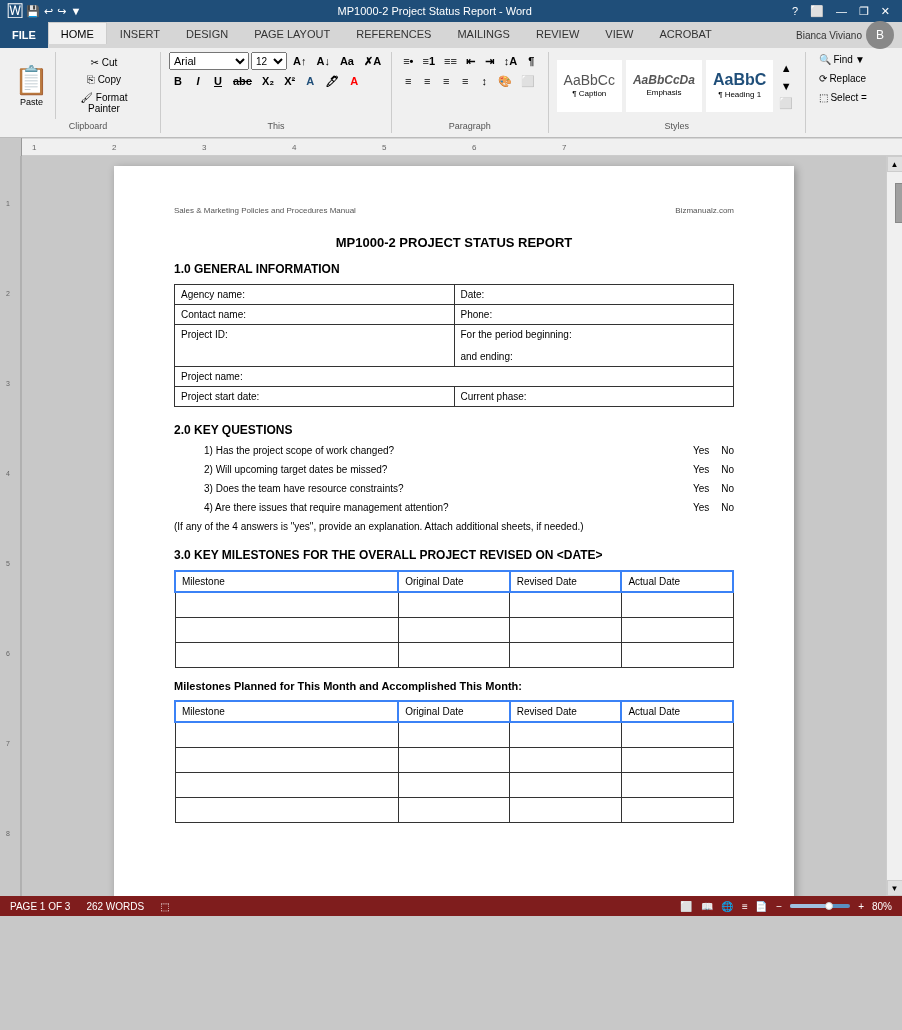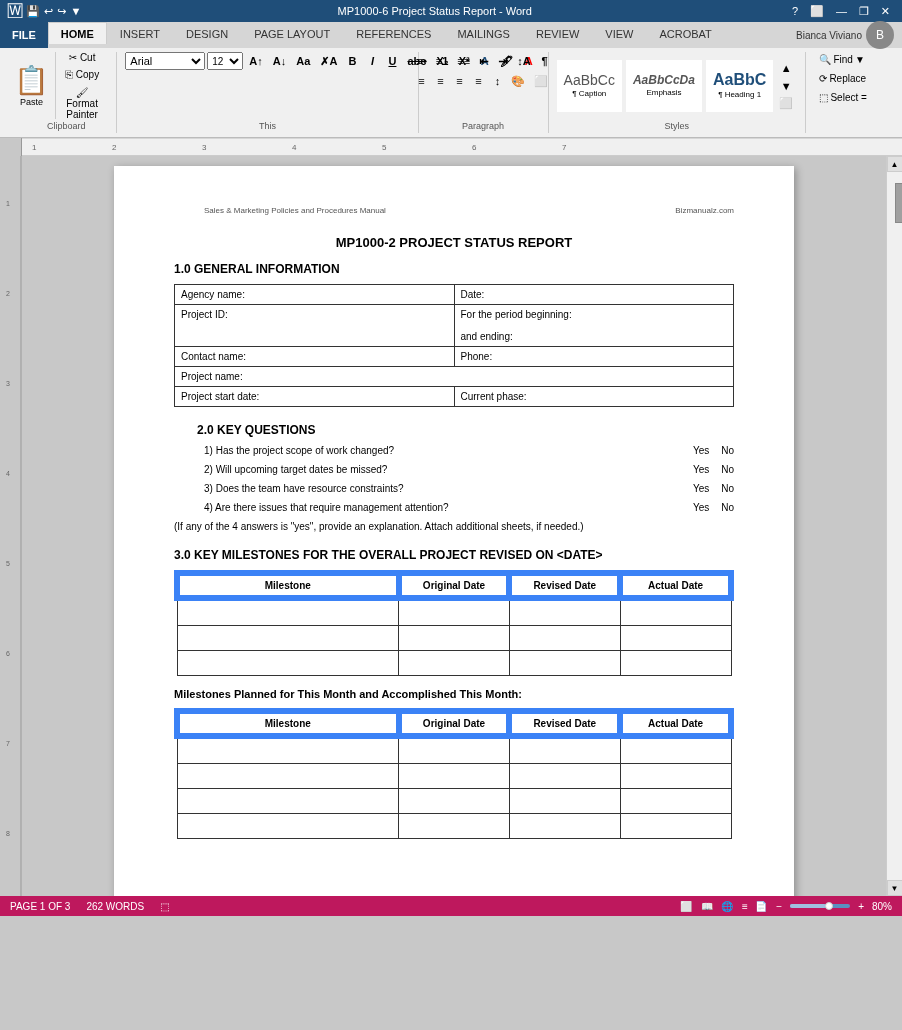--- a/index.html
+++ b/index.html
@@ -29,21 +29,21 @@
       background: #d6d6d6;
       color: #333;
       height: 22px;
       display: flex;
       align-items: center;
     }
     .ribbon-tab.active {
       background: #f0f0f0;
       border-color: #ccc;
       color: #000;
-      font-weight: bold;
+      font-weight: normal;
     }
     .ribbon-tab.file-tab {
       background: #1f4e79;
       color: white;
       font-weight: bold;
       height: 26px;
       border: none;
     }
 
     .ribbon-content {
@@ -137,21 +137,20 @@
       position: relative;
     }
 
     .doc-header {
       display: flex;
       justify-content: space-between;
       font-size: 8px;
       color: #555;
       margin-bottom: 20px;
       border-bottom: none;
-      margin-left: 30px;
     }
 
     .doc-title {
       text-align: center;
       font-weight: bold;
       font-size: 13px;
       margin-bottom: 12px;
     }
 
     .section-heading {
@@ -181,44 +180,44 @@
 
     .note-text { font-size: 10px; margin-bottom: 16px; }
 
     .milestone-table {
       width: 100%;
       border-collapse: collapse;
       margin-bottom: 12px;
       font-size: 10px;
     }
     .milestone-table th {
-      border: 6px solid #3b82f6;
+      border: 2px solid #3b82f6;
       padding: 4px 6px;
       background: white;
-      font-weight: bold;
-      text-align: center;
+      font-weight: normal;
+      text-align: left;
     }
     .milestone-table td {
       border: 1px solid #333;
       padding: 12px 6px;
       height: 22px;
     }
     .milestone-table .col-milestone { width: 40%; }
     .milestone-table .col-dates { width: 20%; }
 
     .milestones-planned-label {
       font-weight: bold;
       font-size: 11px;
       margin-bottom: 8px;
     }
 
     
     .status-bar {
       height: 20px;
-      background: #be185d;
+      background: #7f1d1d;
       color: white;
       display: flex;
       align-items: center;
       justify-content: space-between;
       padding: 0 10px;
       font-size: 10px;
     }
     .status-left { display: flex; gap: 16px; align-items: center; }
     .status-right { display: flex; gap: 8px; align-items: center; }
   </style>
@@ -226,21 +225,21 @@
 <body>
 
 <div class="title-bar">
   <div style="display:flex;gap:4px;align-items:center;">
     <span style="font-size:13px;">🅆</span>
     <span style="font-size:11px;cursor:pointer;">💾</span>
     <span style="font-size:11px;cursor:pointer;">↩</span>
     <span style="font-size:11px;cursor:pointer;">↪</span>
     <span style="font-size:11px;cursor:pointer;">▼</span>
   </div>
-  <div class="title-bar-center">MP1000-6 Project Status Report - Word</div>
+  <div class="title-bar-center">MP1000-2 Project Status Report - Word</div>
   <div class="title-bar-controls">
     <button class="title-bar-btn">?</button>
     <button class="title-bar-btn">⬜</button>
     <button class="title-bar-btn">—</button>
     <button class="title-bar-btn">❐</button>
     <button class="title-bar-btn">✕</button>
   </div>
 </div>
 
 <div class="ribbon-tabs">
@@ -270,21 +269,21 @@
     </div>
     <div style="display:flex;flex-direction:column;justify-content:center;gap:2px;padding:2px 4px;">
       <button class="ribbon-small-btn">✂ <span>Cut</span></button>
       <button class="ribbon-small-btn">⎘ <span>Copy</span></button>
       <button class="ribbon-small-btn">🖌 <span>Format Painter</span></button>
     </div>
     <span class="ribbon-group-label">Clipboard</span>
   </div>
 
   <div class="ribbon-group" style="padding-bottom:14px;min-width:160px;">
-    <div class="ribbon-group-content" style="flex-direction:row;align-items:flex-start;gap:2px;width:100%;">
+    <div class="ribbon-group-content" style="flex-direction:column;align-items:flex-start;gap:2px;width:100%;">
       <div style="display:flex;align-items:center;gap:2px;">
         <select class="font-select">
           <option>Arial</option>
         </select>
         <select class="font-size-select">
           <option>12</option>
         </select>
         <button class="font-format-btn">A↑</button>
         <button class="font-format-btn">A↓</button>
         <button class="font-format-btn">Aa</button>
@@ -422,38 +421,38 @@
 
       <div class="section-heading">1.0   GENERAL INFORMATION</div>
 
       <table class="info-table">
         <tbody>
             <tr>
           <td class="cell-left">Agency name:</td>
           <td class="cell-right">Date:</td>
         </tr>
         <tr>
+          <td>Contact name:</td>
+          <td>Phone:</td>
+        </tr>
+        <tr>
           <td style="vertical-align:top;">Project ID:</td>
           <td>For the period beginning:<br><br>and ending:</td>
-        </tr>
-        <tr>
-          <td>Contact name:</td>
-          <td>Phone:</td>
         </tr>
         <tr>
           <td colspan="2">Project name:</td>
         </tr>
         <tr>
           <td>Project start date:</td>
           <td>Current phase:</td>
         </tr>
       </tbody>
         </table>
 
-      <div class="section-heading" style="margin-top:16px;margin-left:23px;">2.0   KEY QUESTIONS</div>
+      <div class="section-heading" style="margin-top:16px;">2.0   KEY QUESTIONS</div>
 
       <div class="key-questions">
         <div class="question-row">
           <span>1) Has the project scope of work changed?</span>
           <span style="flex:1;"></span>
           <span style="margin-right:12px;">Yes</span>
           <span>No</span>
         </div>
         <div class="question-row">
           <span>2) Will upcoming target dates be missed?</span>

